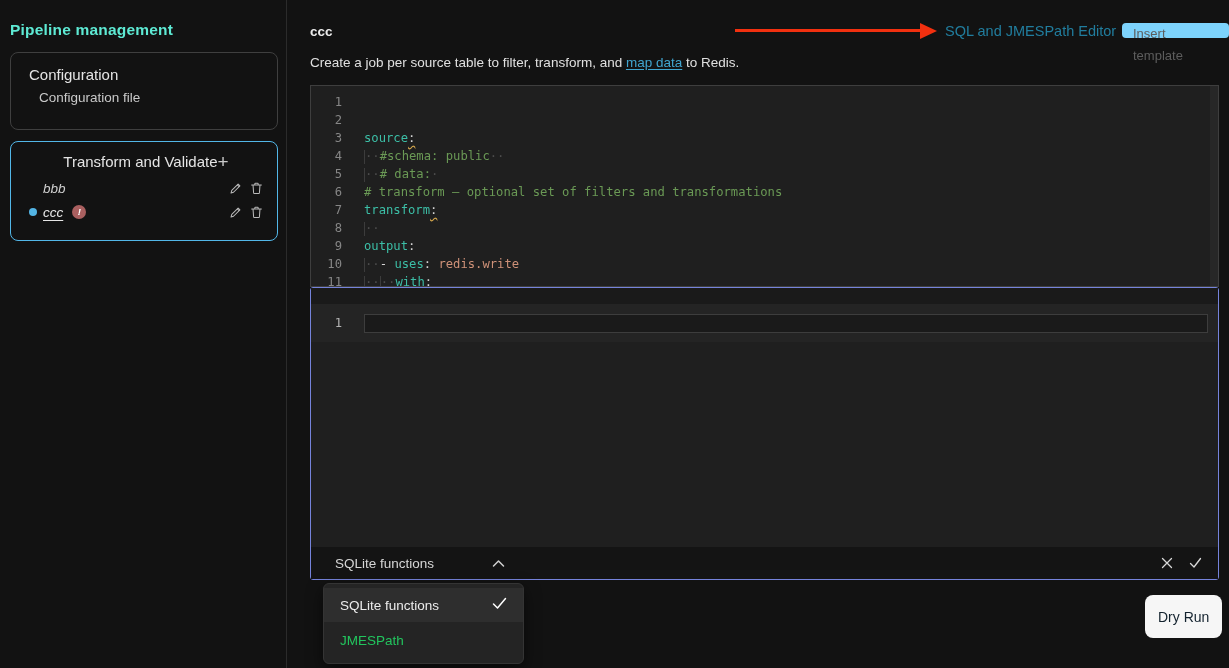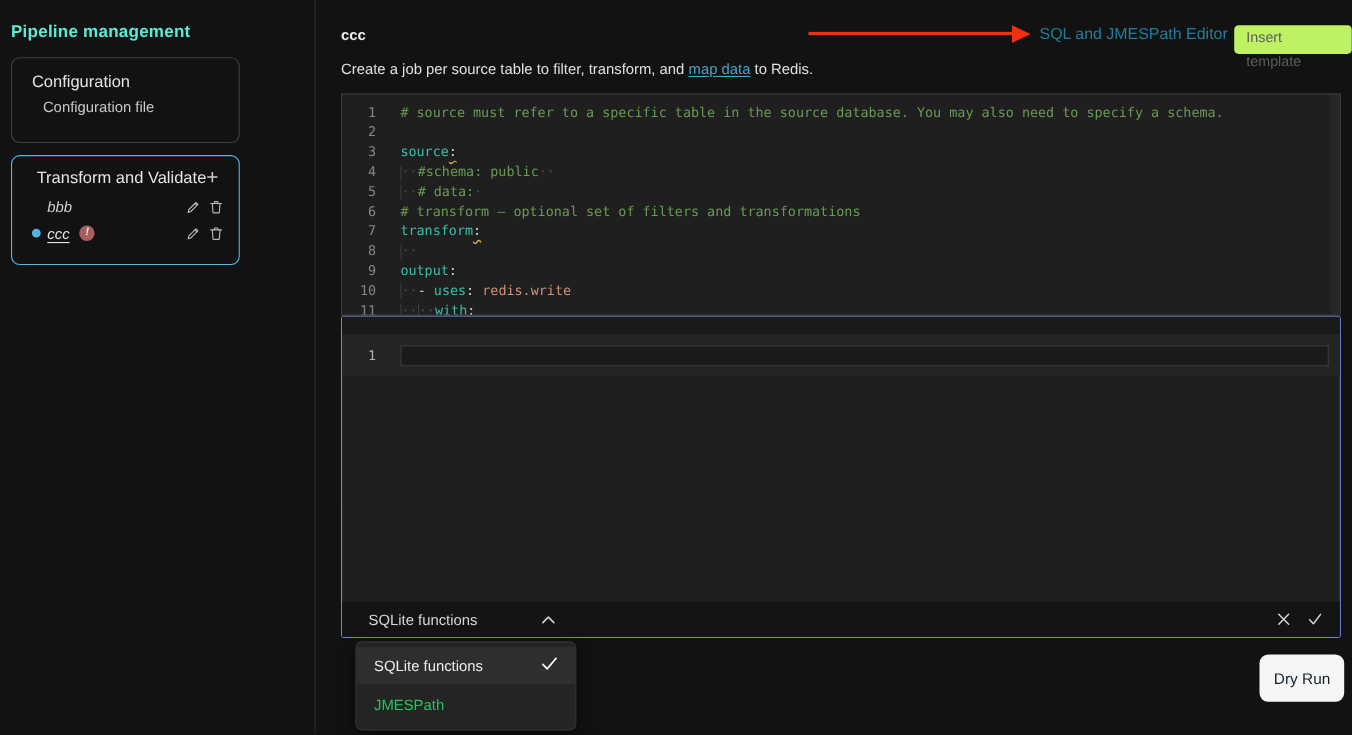--- a/index.html
+++ b/index.html
@@ -6,21 +6,21 @@
   html,body { background:#121212; }
   .app {
     position:relative; width:1229px; height:668px; overflow:hidden;
     background:#121212; font-family:"Liberation Sans", sans-serif;
     color:#e0e0e0;
   }
   .v-divider { position:absolute; left:286px; top:0; width:1px; height:668px; background:#2b2b2b; }
 
   
   .sidebar-title { position:absolute; left:10px; top:21px; font-size:15.5px; font-weight:700; color:#5eead4; letter-spacing:.2px; }
-  .card { position:absolute; left:10px; width:208px; border:1px solid #3f3f3f; border-radius:8px; background:transparent; }
+  .card { position:absolute; left:10px; width:268px; border:1px solid #3f3f3f; border-radius:8px; background:transparent; }
   .card.config { top:52px; height:78px; }
   .card.transform { top:141px; height:100px; border-color:#52b7e8; }
   .card-title { font-size:15px; color:#e4e4e4; padding:13px 12px 0 18px; }
   .card.transform .card-head { display:flex; align-items:center; justify-content:center; padding:11px 14px 0 18px; }
   .card.transform .card-head .card-title { padding:0; }
   .plus-btn { font-size:19px; line-height:16px; color:#c9c9c9; cursor:pointer; font-weight:400; }
   .config-item { margin-top:7px; padding-left:28px; font-size:13.5px; color:#c9c9c9; cursor:pointer; }
   .job-list { margin-top:6px;font-style:italic; }
   .job-row { display:flex; align-items:center; height:24px; padding:0 13px 0 18px; font-size:13.5px; color:#cfcfcf; }
   .job-dot { width:8px; height:8px; border-radius:50%; background:#53b4e4; margin-right:6px; flex:0 0 8px; }
@@ -34,22 +34,22 @@
   .icon-btn + .icon-btn { margin-left:5px; }
 
   
   .page-title { position:absolute; left:310px; top:24px; font-size:13.5px; font-weight:700; color:#ececec; }
   .page-subtitle { position:absolute; left:310px; top:55px; font-size:13.5px; color:#e0e0e0; }
   .inline-link { color:#41a5cf; text-decoration:underline; text-underline-offset:2px; cursor:pointer; }
   .arrow-line { position:absolute; left:735px; top:29px; width:186px; height:3px; background:#f2300f; }
   .arrow-head { position:absolute; left:920px; top:23px; width:0; height:0;
                 border-top:8px solid transparent; border-bottom:8px solid transparent; border-left:17px solid #f2300f; }
   .editor-link { position:absolute; left:945px; top:23px; font-size:14.5px; color:#217d9e; cursor:pointer; }
-  .insert-btn { position:absolute; left:1122px; top:23px; height:26px; line-height:22px; padding:0 11px;
-                background:#bef264; border-radius:4px; color:#5d5d5d; font-size:13px; }
+  .insert-btn { position:absolute; left:1122px; top:23px; height:15px; line-height:22px; padding:0 11px;
+                background:#7dd3fc; border-radius:4px; color:#5d5d5d; font-size:13px; }
 
   
   .yaml-editor { position:absolute; left:310px; top:85px; width:909px; height:202px;
                  background:#1f1f1f; border:1px solid #3e3e3e; overflow:hidden;
                  font-family:"DejaVu Sans Mono", monospace; font-size:12.2px; }
   .yaml-lines { padding-top:7px; }
   .ed-line { display:flex; height:18px; line-height:18px; white-space:pre; }
   .ed-ln { width:31px; text-align:right; color:#868686; flex:0 0 31px; }
   .ed-code { padding-left:22px; }
   .tok-comment { color:#6a9955; }
@@ -153,21 +153,21 @@
   <div class="page-title">ccc</div>
   <div class="page-subtitle"><span>Create a job per source table to filter, transform, and </span><span class="inline-link">map data</span><span> to Redis.</span></div>
 
   <div class="arrow-line"></div>
   <div class="arrow-head"></div>
   <div class="editor-link">SQL and JMESPath Editor</div>
   <div class="insert-btn">Insert template</div>
 
   <div class="yaml-editor">
     <div class="yaml-lines">
-        <div class="ed-line"><span class="ed-ln">1</span><span class="ed-code"><span class="tok-comment"># source must refer to a specific table in the source database. You may also need to specify a schema.</span></span></div>
+        <div class="ed-line"><span class="ed-ln">1</span></div>
         <div class="ed-line"><span class="ed-ln">2</span><span class="ed-code"></span></div>
         <div class="ed-line"><span class="ed-ln">3</span><span class="ed-code"><span class="tok-key">source</span><span class="tok-warncolon">:</span></span></div>
         <div class="ed-line"><span class="ed-ln">4</span><span class="ed-code"><span class="tok-guide"></span><span class="tok-ws">··</span><span class="tok-comment">#schema: public</span><span class="tok-ws">··</span></span></div>
         <div class="ed-line"><span class="ed-ln">5</span><span class="ed-code"><span class="tok-guide"></span><span class="tok-ws">··</span><span class="tok-comment"># data:</span><span class="tok-ws">·</span></span></div>
         <div class="ed-line"><span class="ed-ln">6</span><span class="ed-code"><span class="tok-comment"># transform – optional set of filters and transformations</span></span></div>
         <div class="ed-line"><span class="ed-ln">7</span><span class="ed-code"><span class="tok-key">transform</span><span class="tok-warncolon">:</span></span></div>
         <div class="ed-line"><span class="ed-ln">8</span><span class="ed-code"><span class="tok-guide"></span><span class="tok-ws">··</span></span></div>
         <div class="ed-line"><span class="ed-ln">9</span><span class="ed-code"><span class="tok-key">output</span><span class="tok-plain">:</span></span></div>
         <div class="ed-line"><span class="ed-ln">10</span><span class="ed-code"><span class="tok-guide"></span><span class="tok-ws">··</span><span class="tok-plain">- </span><span class="tok-key">uses</span><span class="tok-plain">: </span><span class="tok-value">redis.write</span></span></div>
         <div class="ed-line"><span class="ed-ln">11</span><span class="ed-code"><span class="tok-guide"></span><span class="tok-ws">··</span><span class="tok-guide"></span><span class="tok-ws">··</span><span class="tok-key">with</span><span class="tok-plain">:</span></span></div>

